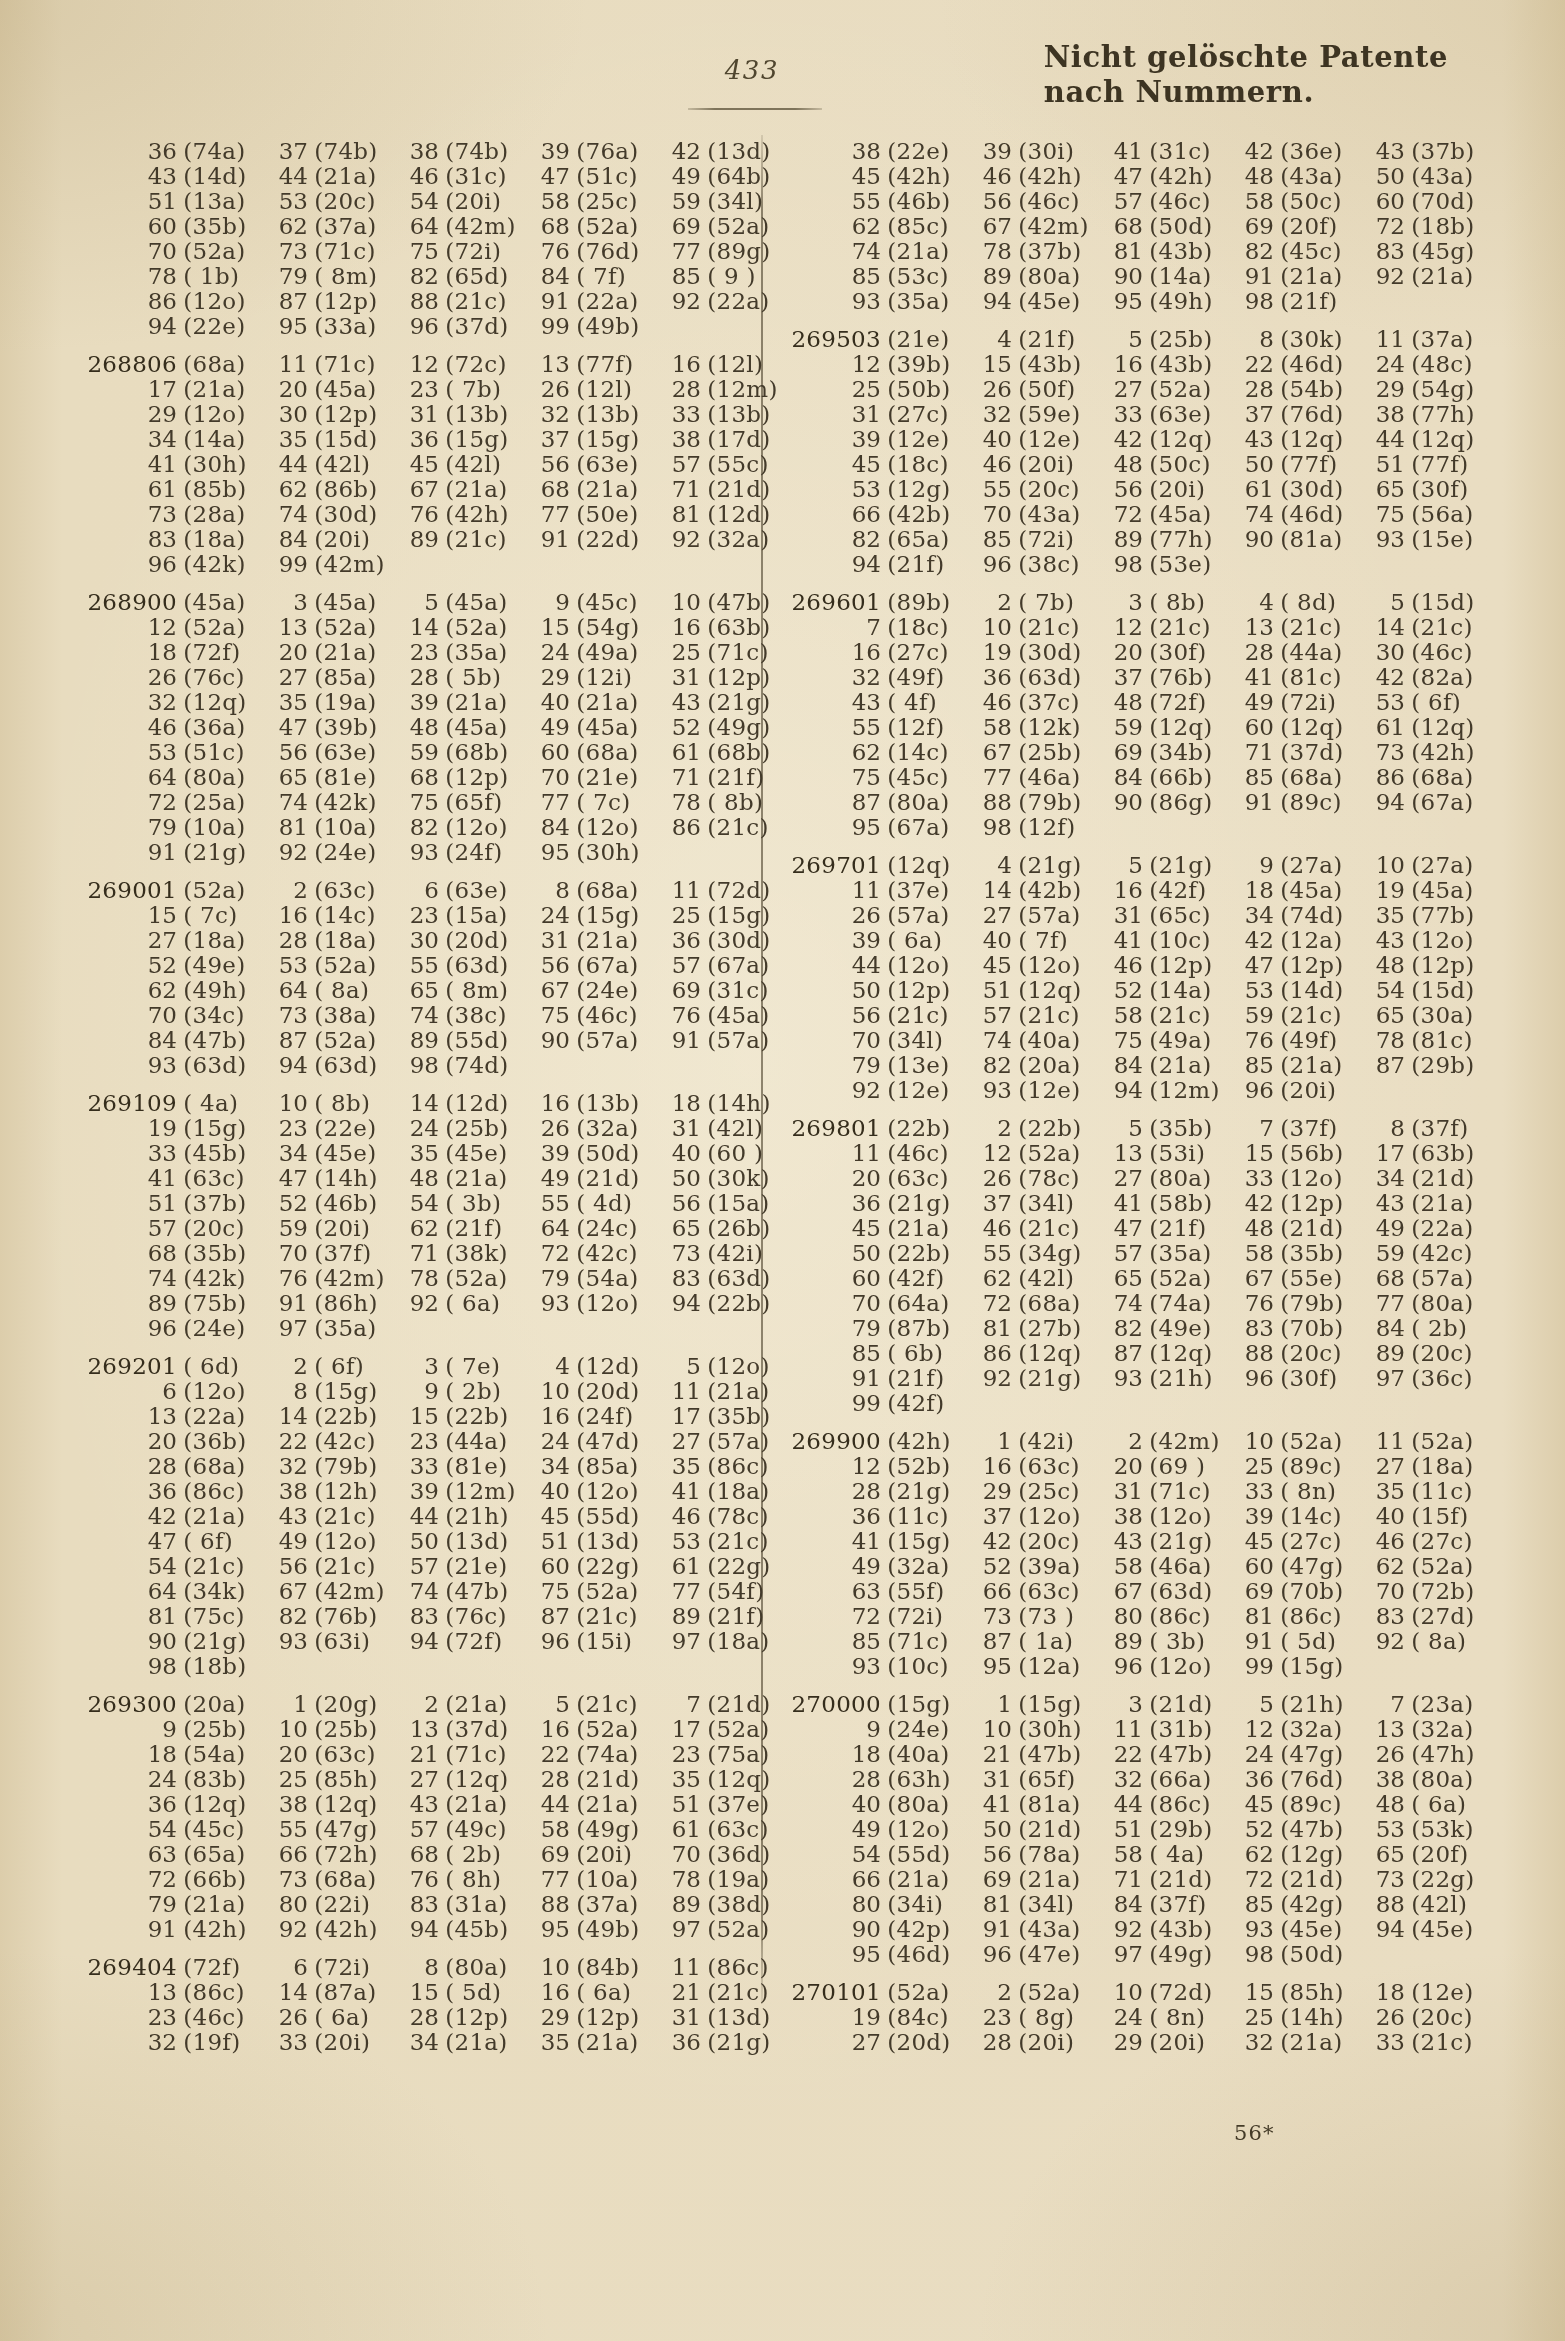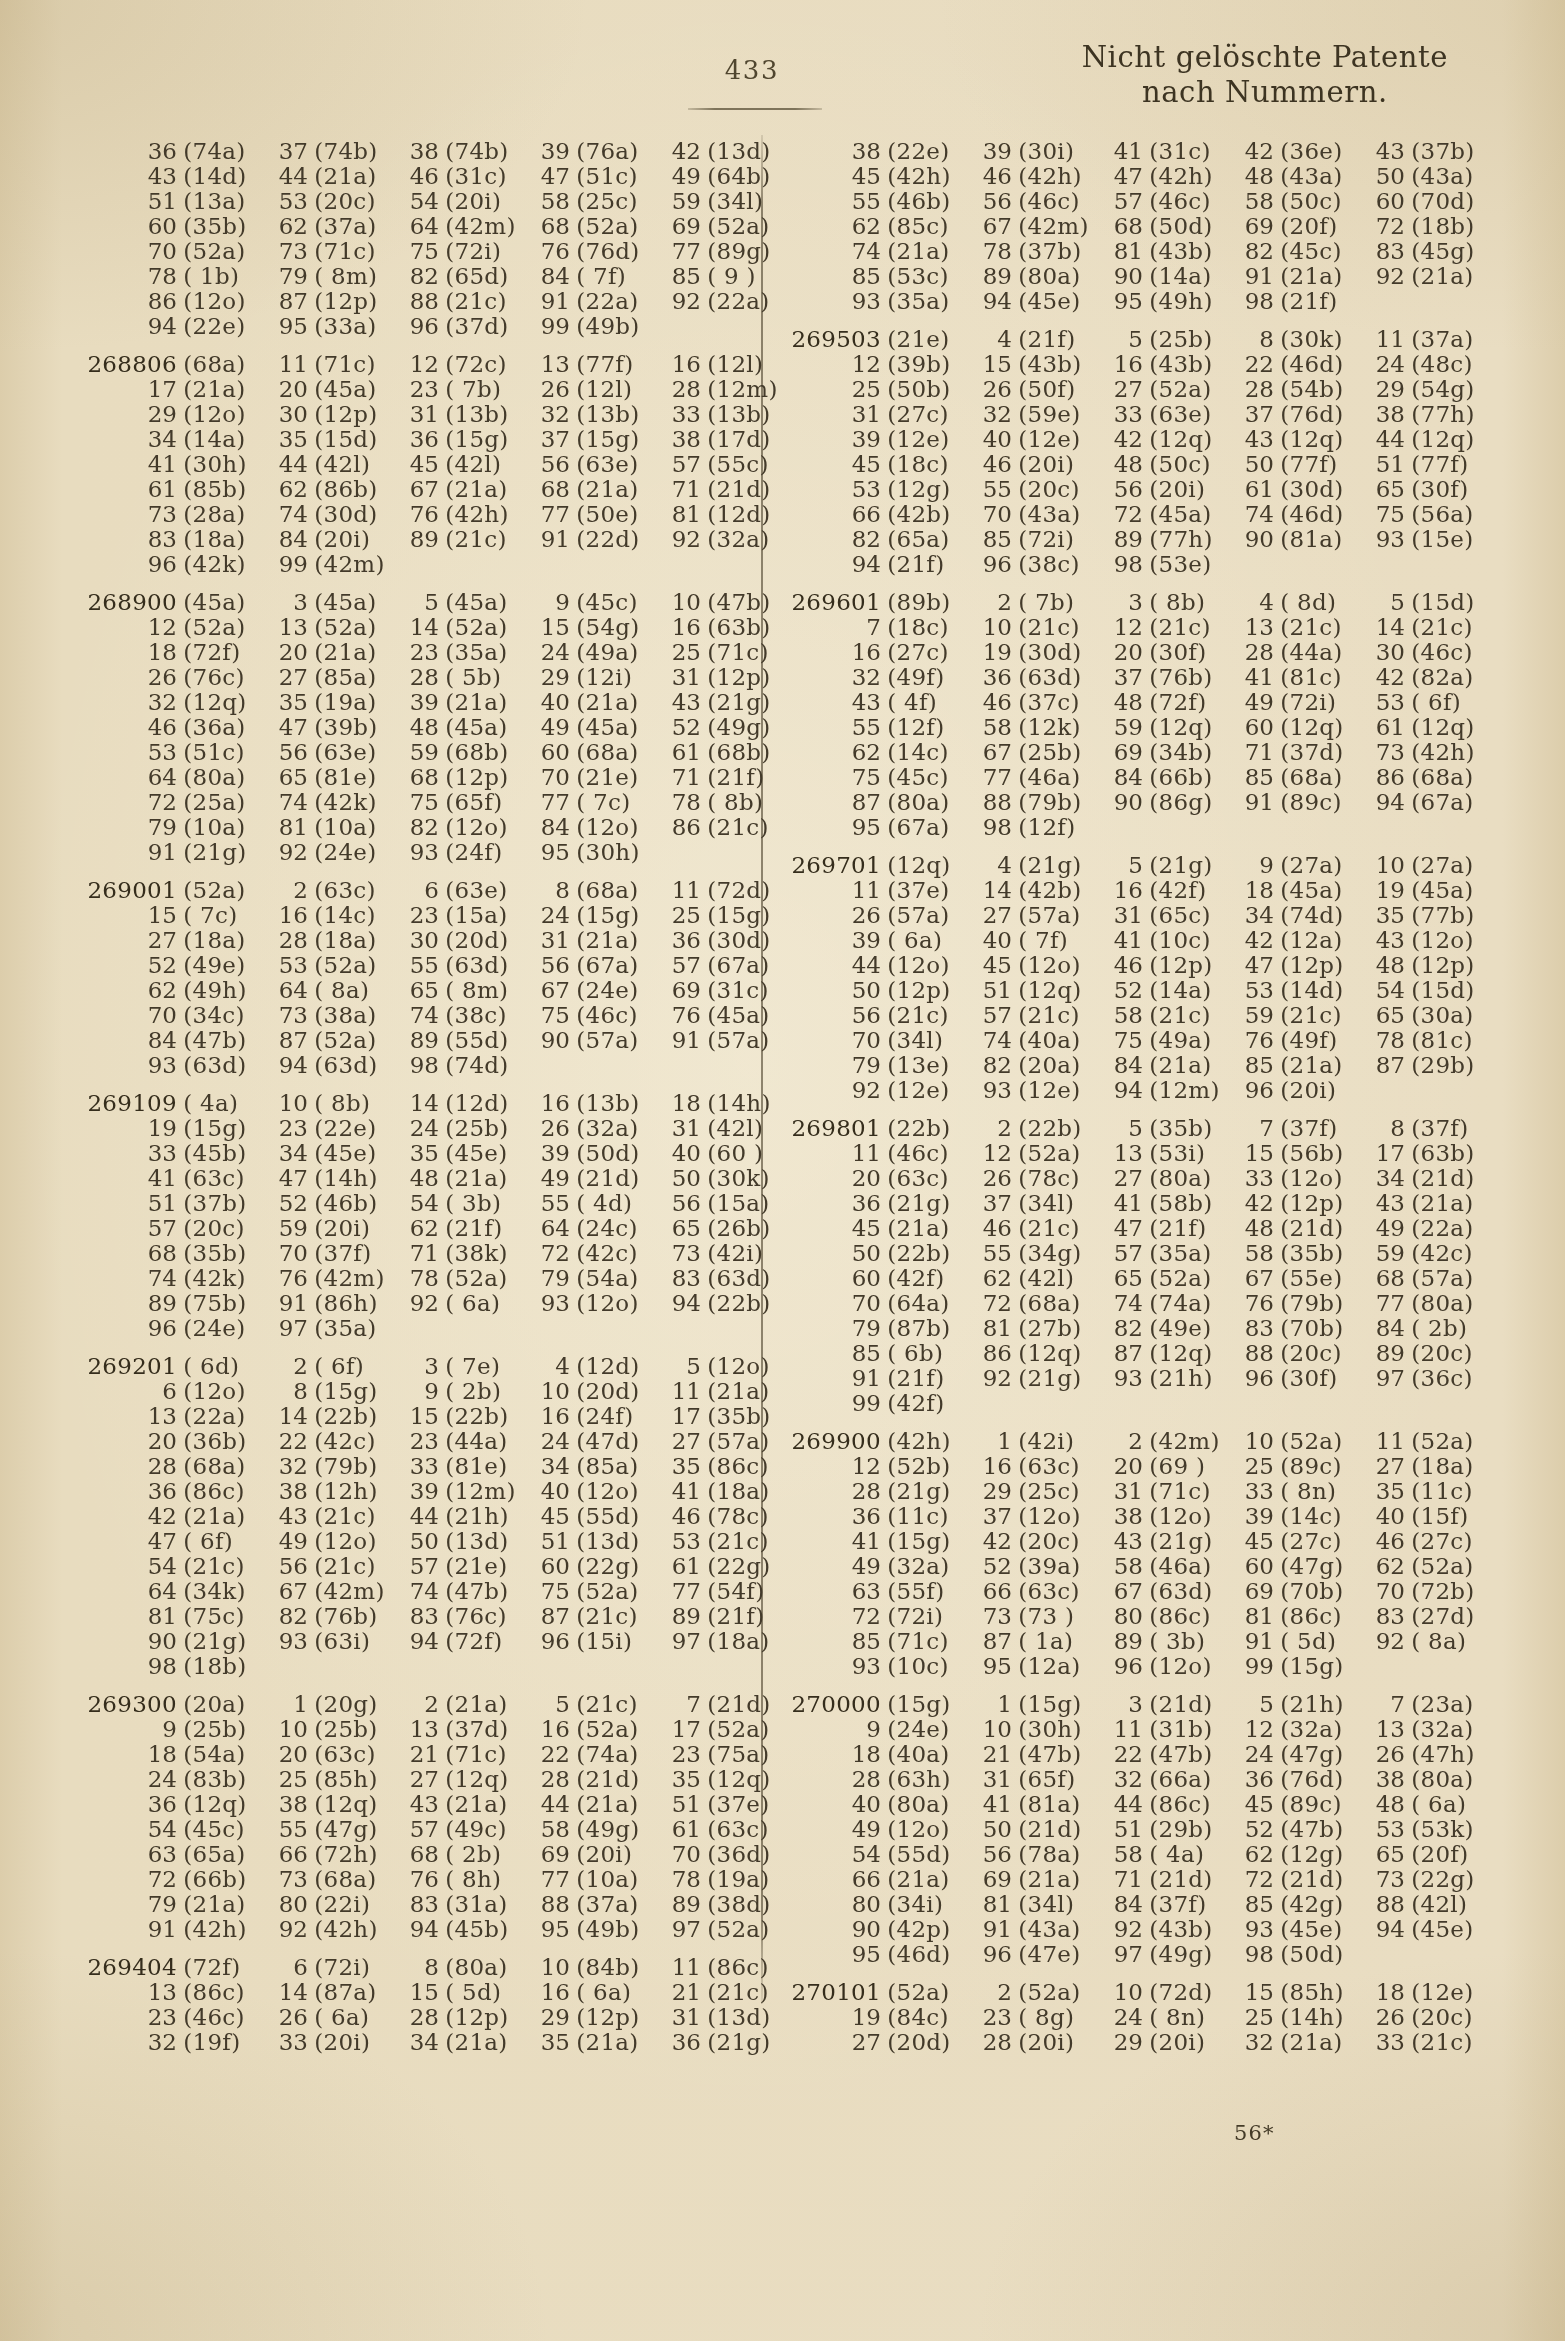--- a/index.html
+++ b/index.html
@@ -12,29 +12,29 @@
       radial-gradient(ellipse 786px 561px at 0% 100%, rgba(185,165,120,0.30), rgba(0,0,0,0) 70%),
       radial-gradient(ellipse 842px 505px at 0% 0%, rgba(180,158,112,0.28), rgba(0,0,0,0) 70%),
       radial-gradient(ellipse 842px 561px at 100% 100%, rgba(180,158,112,0.28), rgba(0,0,0,0) 70%),
       linear-gradient(90deg, #dccdab 0%, #e8dcbf 4%, #e9ddc2 96%, #dccdab 100%),
       #e8dcc0;
     color:#433a2a;
     overflow:hidden;
   }
   .pageno{
     position:absolute;left:662px;top:55px;width:180px;
-    text-align:center;font-size:26px;letter-spacing:1.7px;color:#50462f;
+    text-align:center;font-size:26px;letter-spacing:1.7px;color:#50462f;font-style:italic;
   }
   .pageno-rule{
     position:absolute;left:688px;top:108px;width:134px;height:2.2px;
     background:linear-gradient(90deg, rgba(90,80,55,0.25), rgba(90,80,55,0.75) 20%, rgba(90,80,55,0.75) 80%, rgba(90,80,55,0.25));
   }
   .title{
-    position:absolute;top:40px;right:117px;text-align:center;
-    font-weight:normal;color:#3d3422;line-height:35px;font-size:29px;
+    position:absolute;top:40px;right:117px;
+    font-weight:bold;color:#3d3422;line-height:35px;font-size:29px;
     letter-spacing:0.6px;
   }
   .cols-wrap{position:absolute;left:0;top:139px;width:1565px;}
   .col{position:absolute;top:0;}
   .col-left{left:84px;width:682px;}
   .col-right{left:788px;width:707px;}
   .divider{
     position:absolute;left:761px;top:135px;width:1.7px;height:1869px;
     background:linear-gradient(180deg, rgba(80,70,48,0.15), rgba(80,70,48,0.62) 4%, rgba(80,70,48,0.62) 95%, rgba(80,70,48,0.1));
   }

